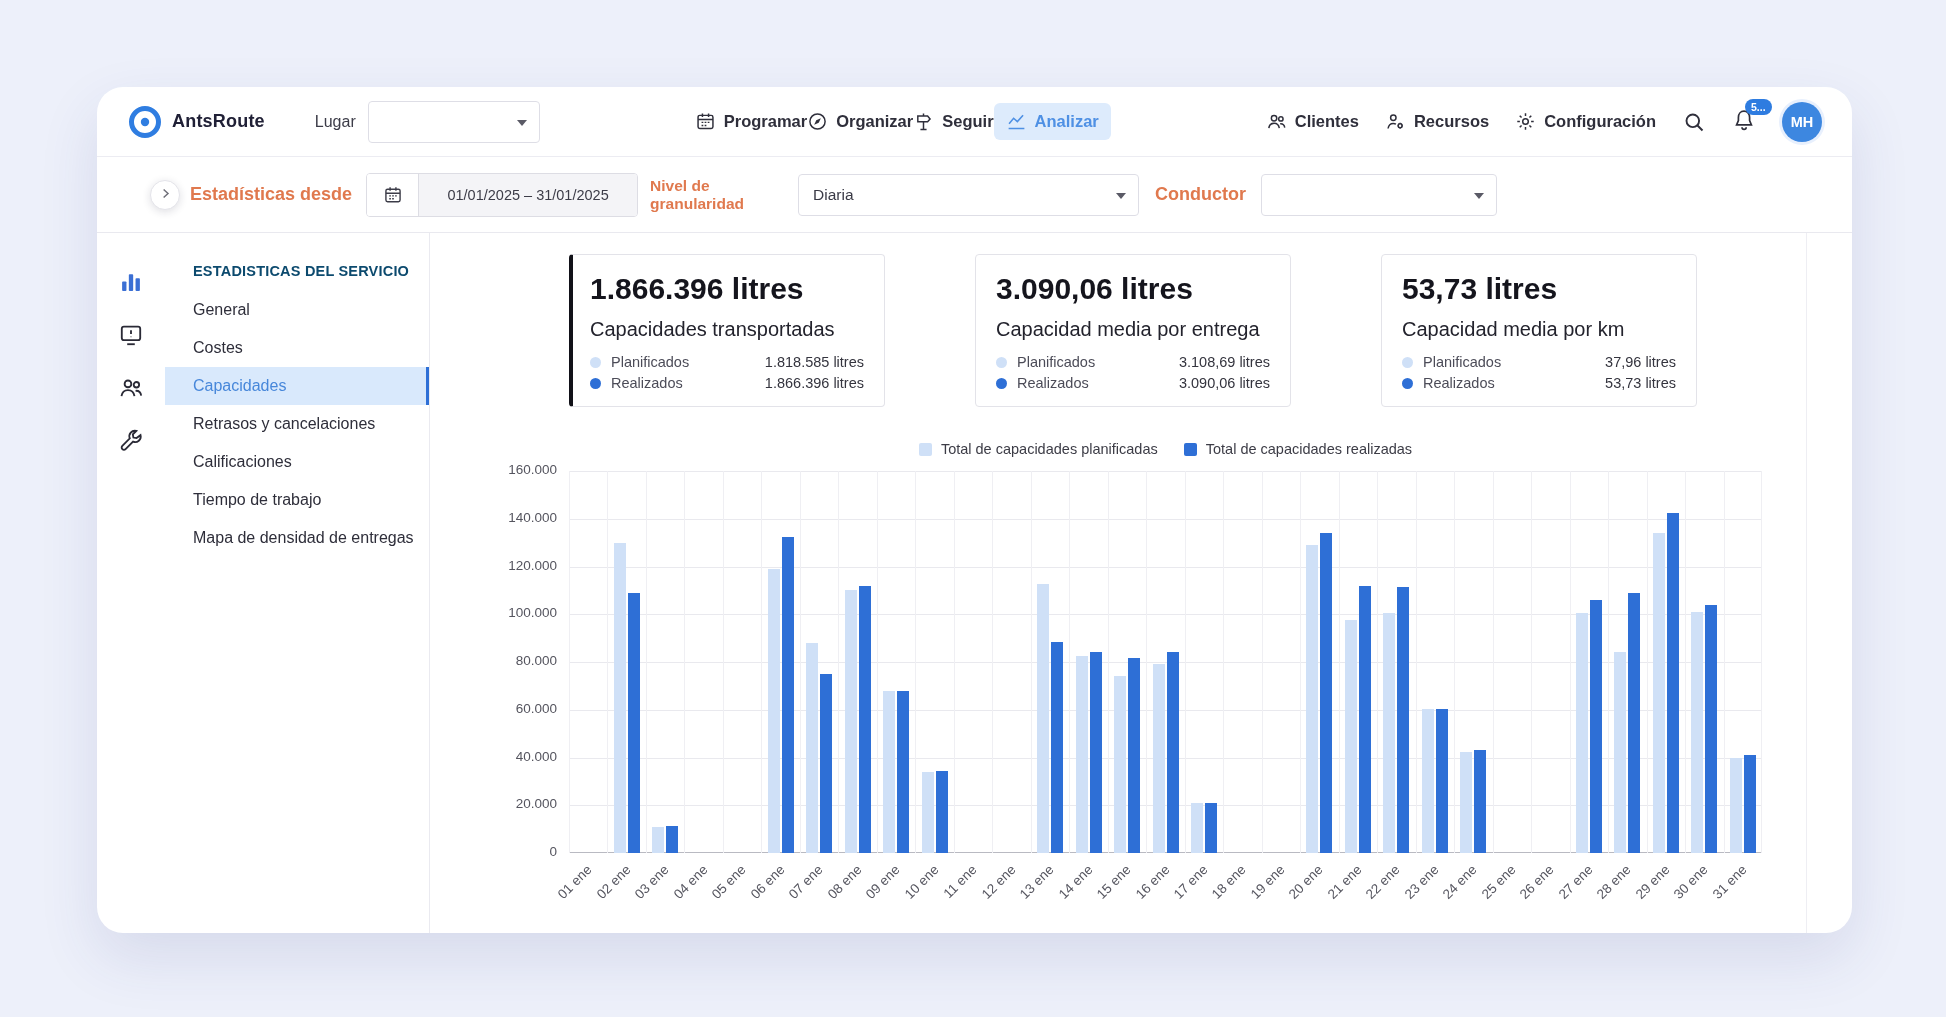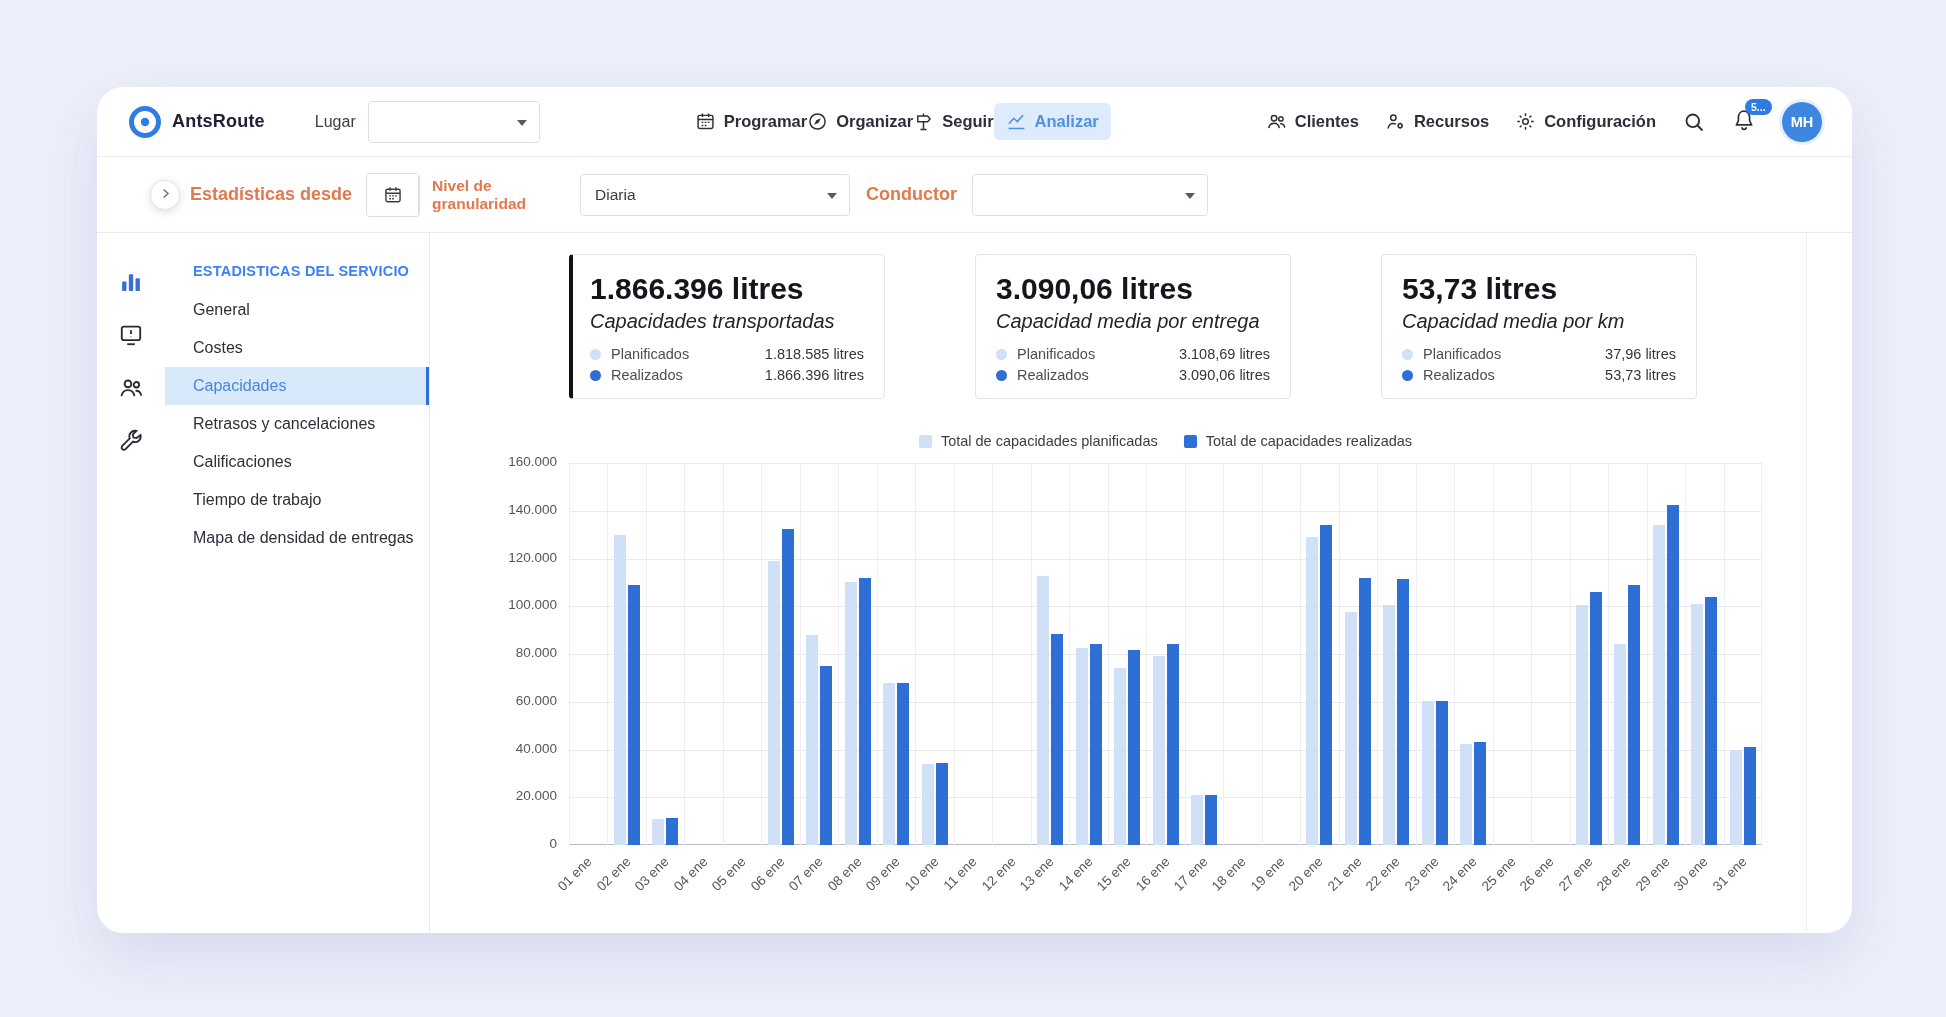--- a/index.html
+++ b/index.html
@@ -49,42 +49,42 @@
   .stats-label { margin-right:14px; }
   .granularity-label { font-size:15.5px; width:122px; line-height:1.15; white-space:normal; margin-right:26px; }
   .driver-label { margin-right:15px; }
   .date-group { display:flex; height:44px; border:1px solid #dddde4; border-radius:4px; overflow:hidden;
                 cursor:pointer; margin-right:12px; }
   .date-icon { width:52px; background:#fff; border-right:1px solid #dddde4; display:flex; align-items:center;
                justify-content:center; color:#3c3c48; }
   .date-icon svg { width:20px; height:20px; }
   .date-text { width:218px; background:#f4f4f7; display:flex; align-items:center; justify-content:center;
                font-size:14.5px; color:#3c3c48; }
-  .granularity-select { width:270px; margin-right:16px; }
+  .granularity-select { width:341px; margin-right:16px; }
   .driver-select { width:236px; }
 
   
   .body { flex:1; display:flex; min-height:0; }
   .rail { flex:0 0 68px; display:flex; flex-direction:column; align-items:center; padding-top:36px; gap:27px; }
   .rail-btn { width:26px; height:26px; color:#2a2a36; cursor:pointer; background:none; border:none; padding:0; }
   .rail-btn svg { width:26px; height:26px; display:block; }
   .rail-btn.active { color:var(--accent,#3b6fd4); }
   .sidebar { flex:0 0 265px; border-right:1px solid #eaeaf0; padding-top:30px; }
-  .side-title { padding:0 16px 0 28px; font-size:14.5px; font-weight:700; color:#3b82f6; margin-bottom:12px; letter-spacing:.2px; }
+  .side-title { padding:0 16px 0 28px; font-size:14.5px; font-weight:700; color:#0c4a6e; margin-bottom:12px; letter-spacing:.2px; }
   .side-item { height:38px; line-height:38px; padding-left:28px; font-size:16px; color:#2e2e3a; cursor:pointer; white-space:nowrap; }
   .side-item.active { background:#d9e9fc; color:#4787da; border-right:3px solid #2e6fd6; }
   .main { flex:1; padding-top:21px; min-width:0; overflow:hidden; }
   .gutter { flex:0 0 46px; border-left:1px solid #eeeef3; }
 
   
   .cards { margin-left:139px; display:flex; gap:90px; }
   .stat-card { width:316px; border:1px solid #e3e3e9; border-radius:4px; padding:17px 20px 15px; background:#fff; cursor:pointer; }
   .stat-card.selected { border-left:4px solid #111118; padding-left:17px; }
   .card-value { font-size:30px; font-weight:600; color:#15151d; }
-  .card-title { font-size:20px; color:#23232d; margin-top:4px; white-space:nowrap;font-style:italic; }
+  .card-title { font-size:20px; color:#23232d; margin-top:12px; white-space:nowrap; }
   .card-rows { margin-top:13px; display:flex; flex-direction:column; gap:5px; }
   .card-row { display:flex; align-items:center; font-size:14.5px; }
   .dot { width:11px; height:11px; border-radius:50%; margin-right:10px; flex:0 0 11px; }
   .dot.planned { background:var(--planned,#cfe0f7); }
   .dot.realized { background:var(--realized,#2e6fd6); }
   .row-label { color:#4c4c58; }
   .row-value { margin-left:auto; color:#34343e; }
 
   
   .chart { margin-left:139px; width:1193px; margin-top:34px; }
@@ -225,20 +225,21 @@
       </button>
       <span class="flabel stats-label">Estadísticas desde</span>
       <div class="date-group">
         <span class="date-icon">
           <svg viewBox="0 0 24 24" fill="none" stroke="currentColor" stroke-width="1.7">
               <rect x="3.5" y="5" width="17" height="15" rx="2"></rect>
               <path d="M3.5 9.8h17M8.5 2.8v4M15.5 2.8v4"></path>
               <path d="M7.5 13h2M11 13h2M14.5 13h2M7.5 16.5h2M11 16.5h2"></path>
             </svg>
         </span>
+        <span class="date-text">01/01/2025 – 31/01/2025</span>
       </div>
       <span class="flabel granularity-label">Nivel de granularidad</span>
       <div class="select granularity-select">
         <span>Diaria</span>
         <span class="caret"></span>
       </div>
       <span class="flabel driver-label">Conductor</span>
       <div class="select driver-select">
         <span></span>
         <span class="caret"></span>

